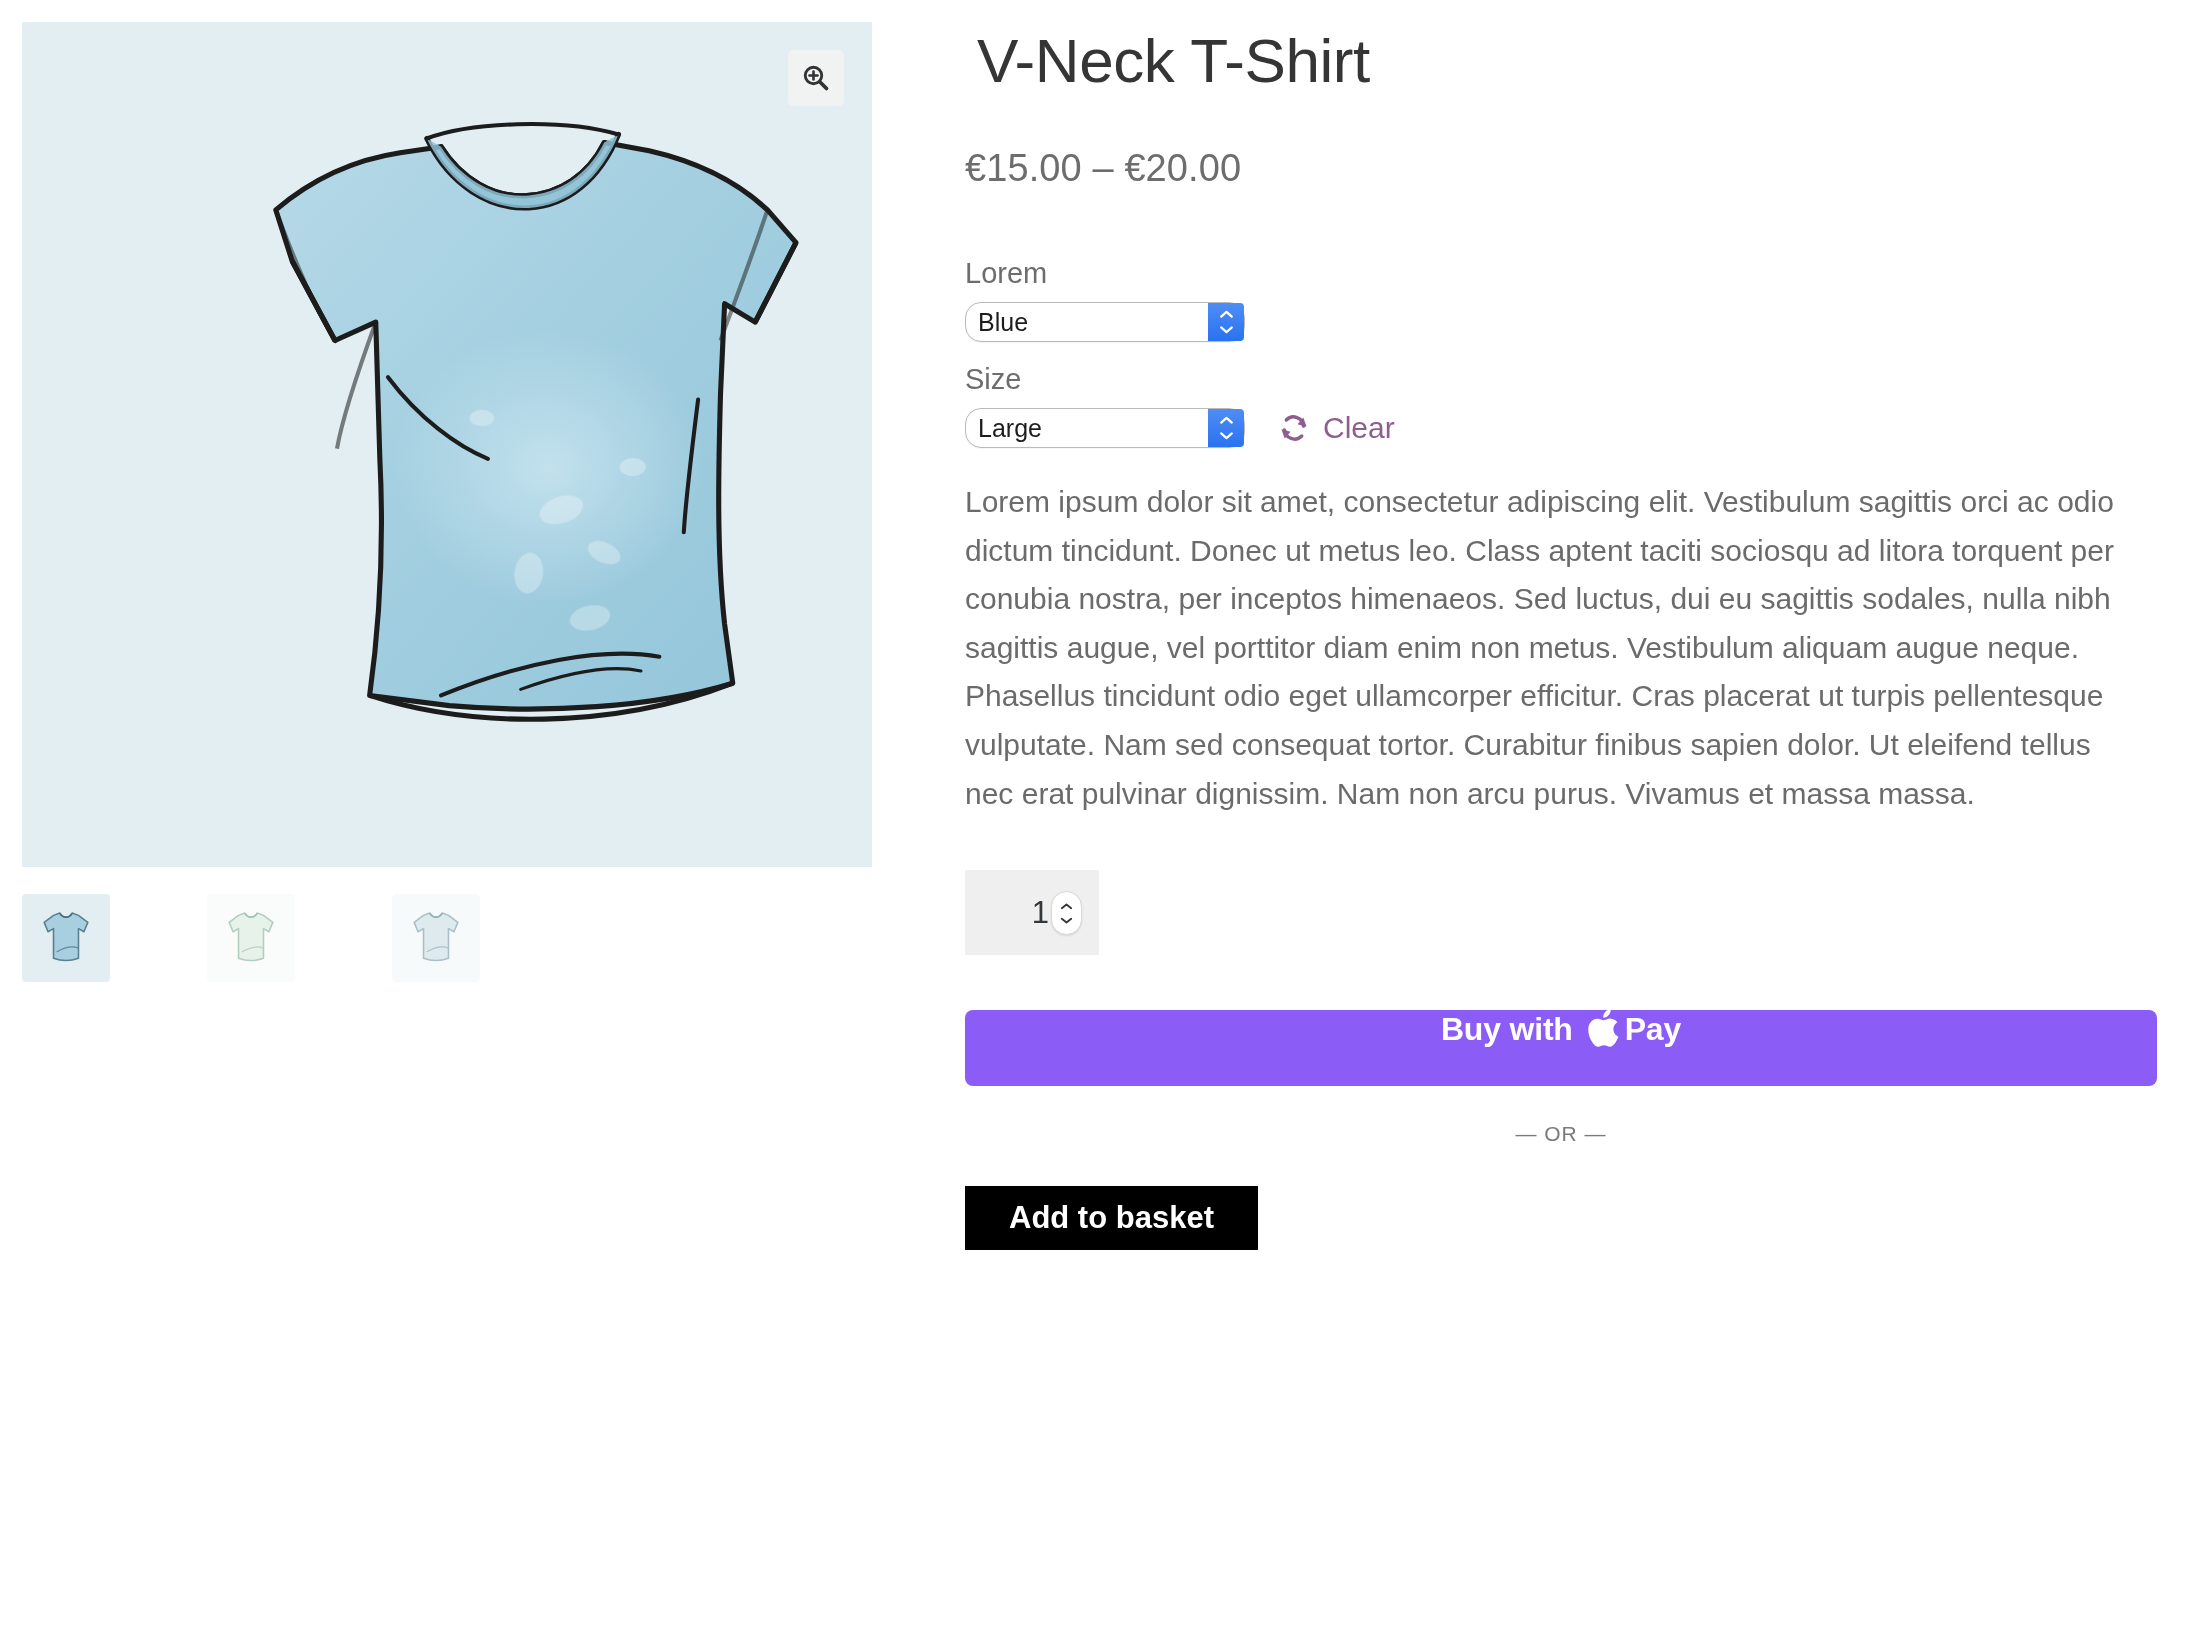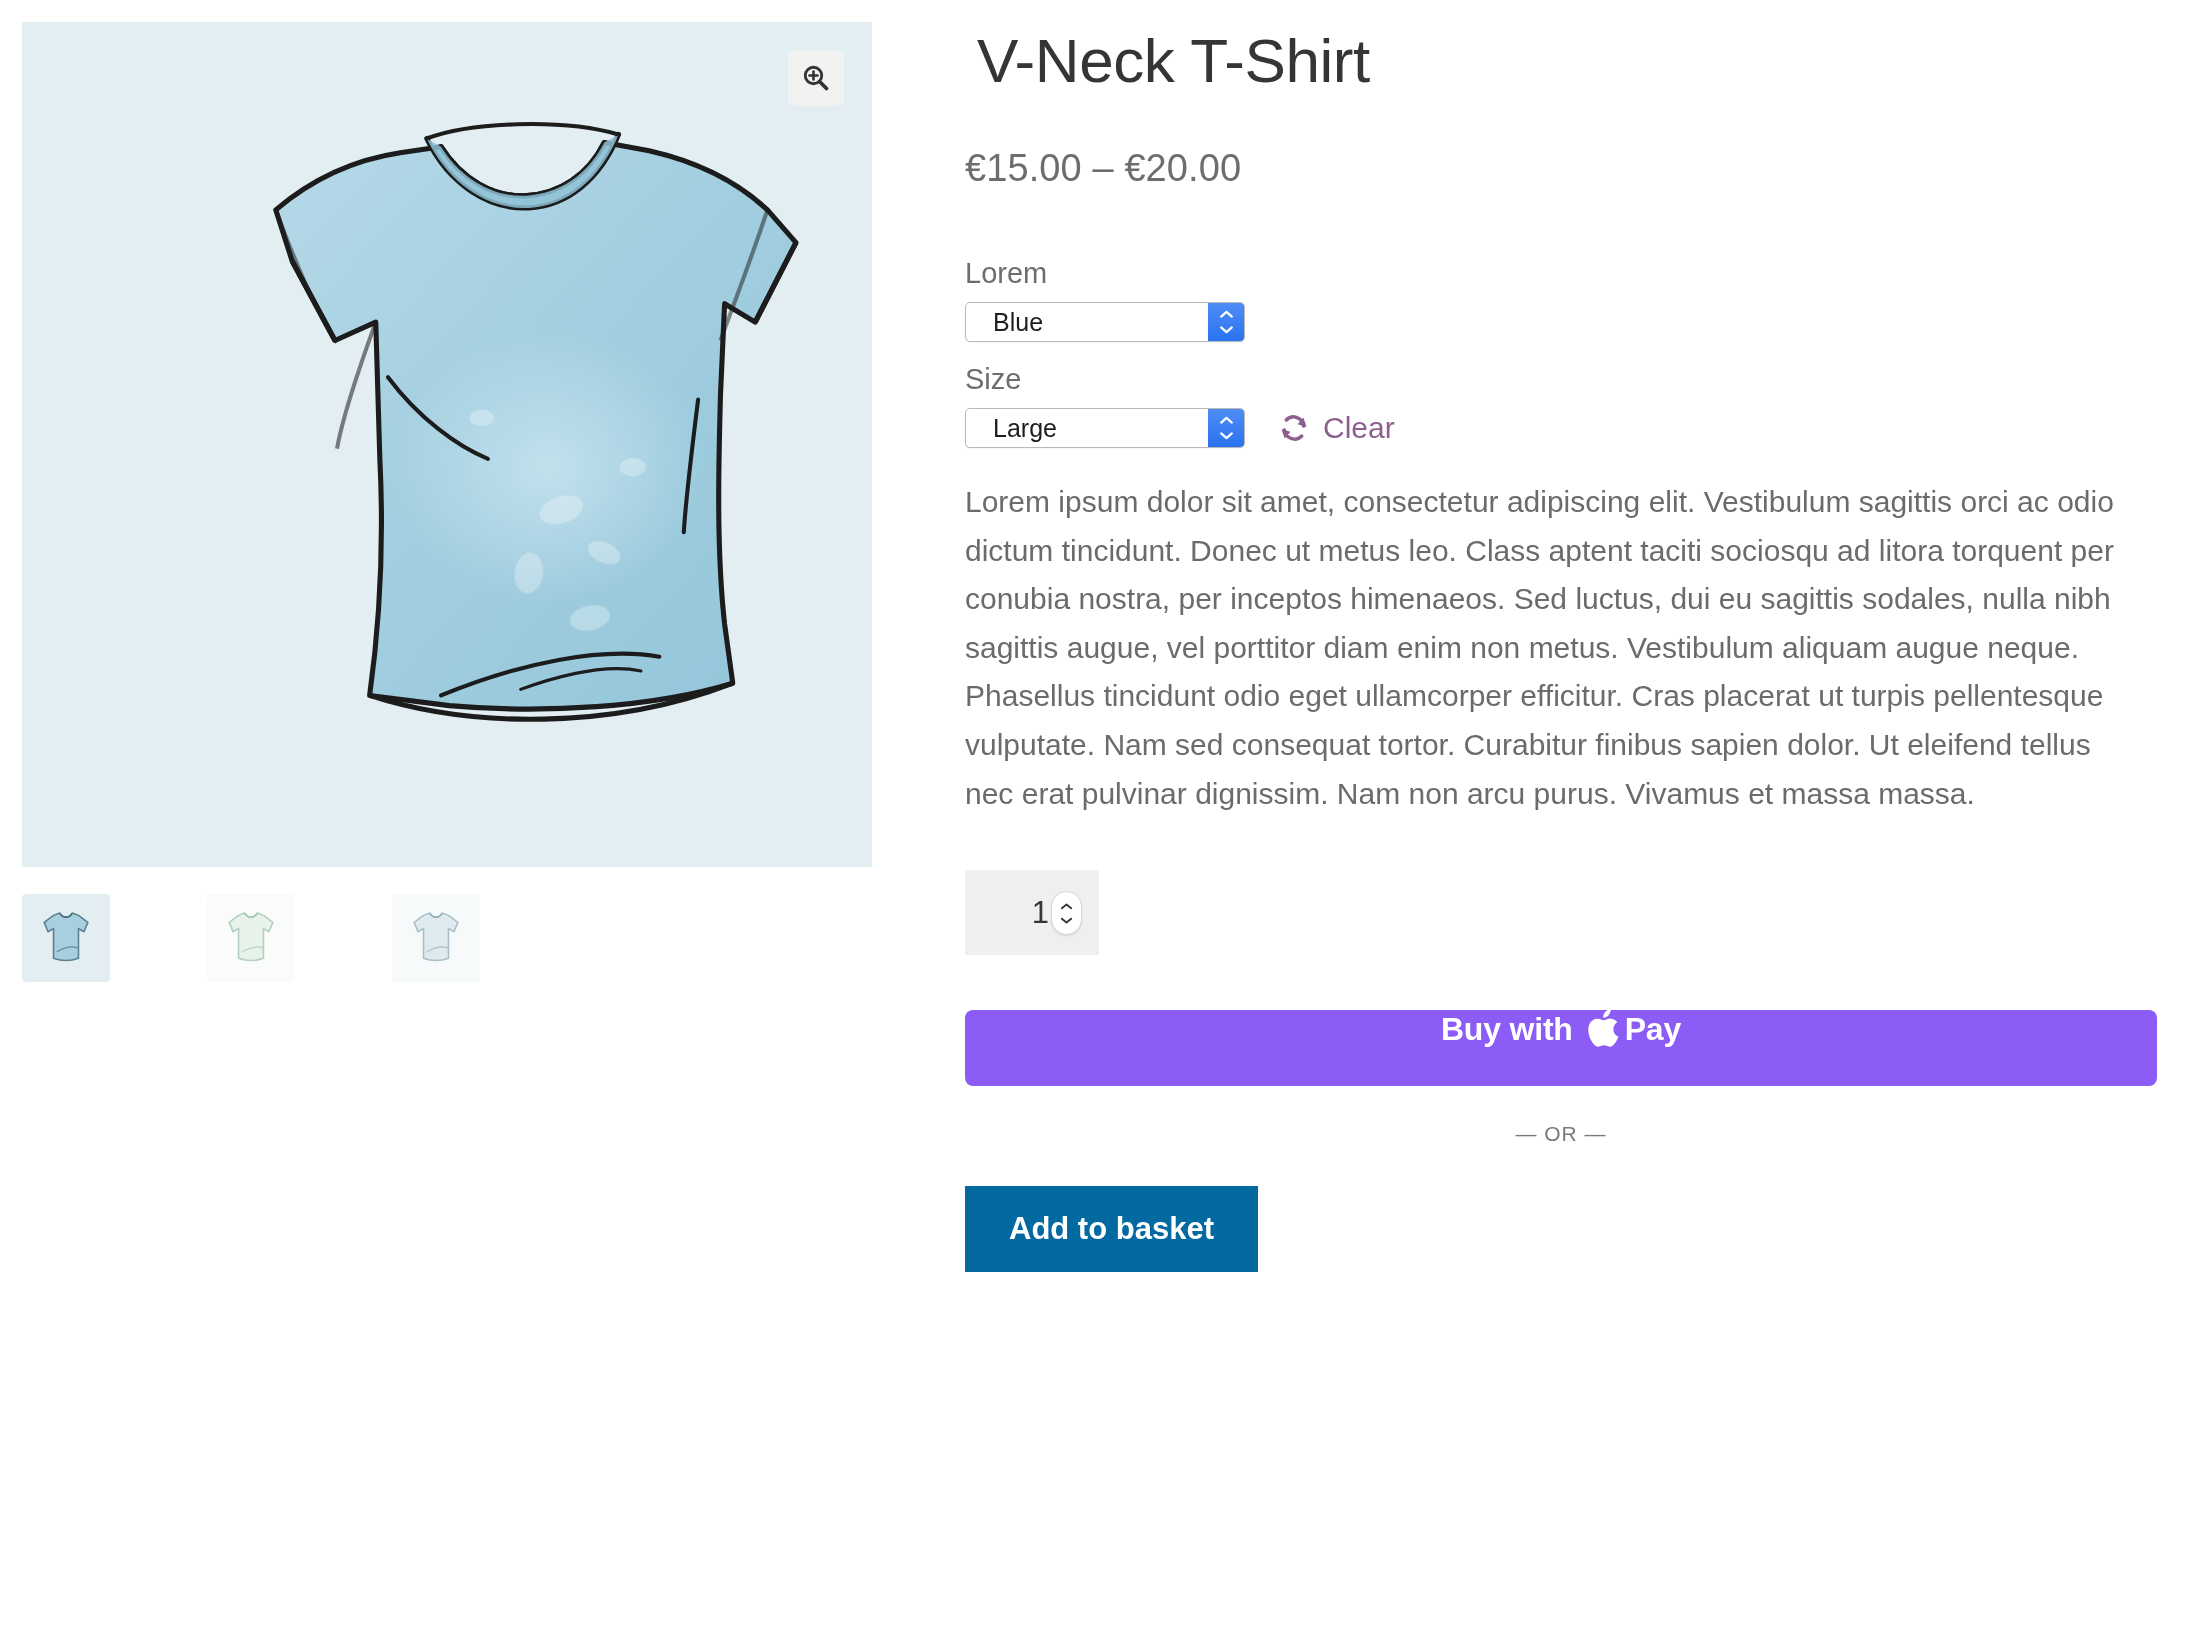--- a/index.html
+++ b/index.html
@@ -120,26 +120,26 @@
 
   .select-wrap {
     position: relative;
     width: 280px;
     height: 40px;
   }
   .select-box {
     width: 280px;
     height: 40px;
     border: 1px solid #b9b9b9;
-    border-radius: 5px;
+    border-radius: 16px;
     background: #ffffff;
     box-shadow: 0 1px 1px rgba(0,0,0,0.04);
     display: flex;
     align-items: center;
-    padding-left: 27px;
+    padding-left: 12px;
     font-size: 25px;
     color: #1d1d1d;
     cursor: pointer;
     overflow: hidden;
   }
   .select-arrows {
     position: absolute;
     right: 1px;
     top: 1px;
     width: 36px;
@@ -255,23 +255,23 @@
     width: 1192px;
     text-align: center;
     font-size: 21px;
     color: #7a7a7a;
     letter-spacing: 1px;
   }
 
   .add-basket-btn {
     margin-top: 40px;
     min-width: 275px;
-    height: 86px;
+    height: 64px;
     padding: 0 44px;
-    background: #0369a1;
+    background: #000000;
     border: none;
     border-radius: 0;
     color: #ffffff;
     font-size: 31px;
     font-weight: 700;
     cursor: pointer;
     font-family: "Liberation Sans", sans-serif;
     display: inline-flex;
     align-items: center;
     justify-content: center;

